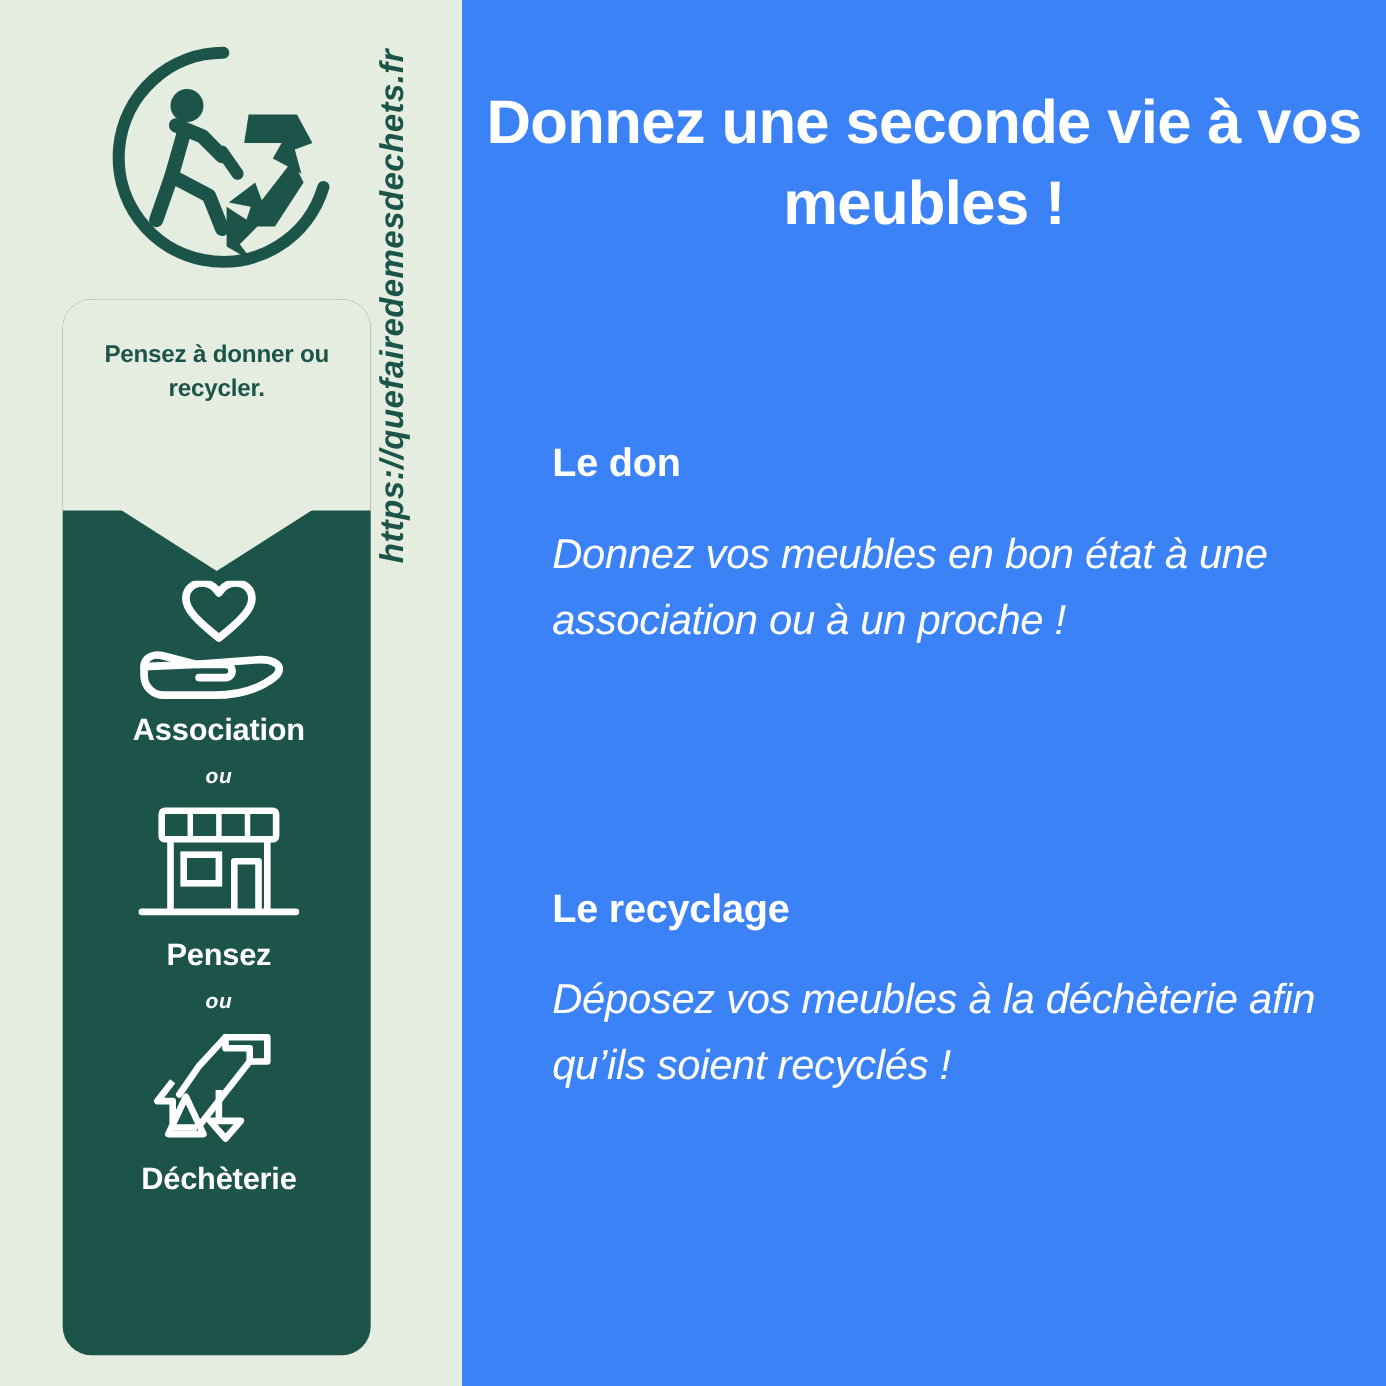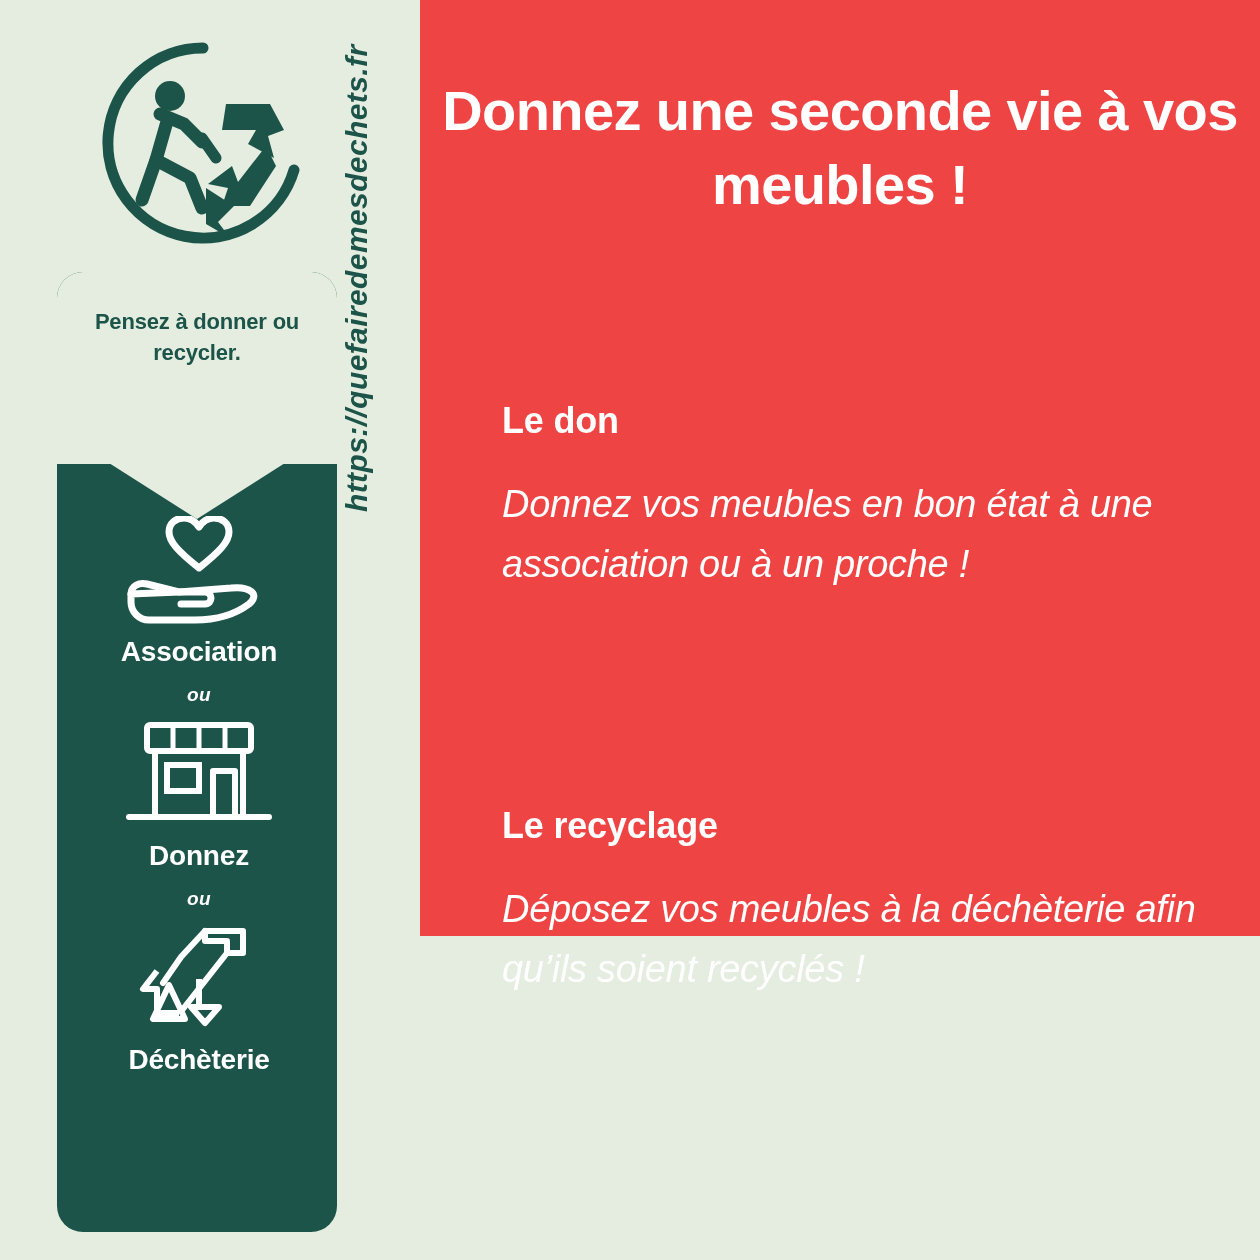--- a/index.html
+++ b/index.html
@@ -86,21 +86,21 @@
     font-size: 22px;
     font-weight: bold;
     line-height: 1.42;
     letter-spacing: -0.2px;
   }
 
   
   .steps {
     position: absolute;
     left: 57px;
-    top: 516px;
+    top: 528px;
     width: 284px;
     text-align: center;
     color: #ffffff;
   }
   .step {
     margin-bottom: 2px;
   }
   .step-icon {
     height: 108px;
     display: flex;
@@ -135,22 +135,22 @@
     font-style: italic;
     font-weight: 600;
     letter-spacing: 0.4px;
     white-space: nowrap;
   }
 
   
   .right-panel {
     position: relative;
     width: 840px;
-    height: 936px;
-    background: #ef4444;
+    height: 1260px;
+    background: #3b82f6;
     flex: 0 0 840px;
     color: #ffffff;
   }
 
   .headline {
     position: absolute;
     top: 74px;
     left: 20px;
     width: 800px;
     text-align: center;
@@ -237,21 +237,21 @@
             <rect x="38" y="6" width="104" height="26" rx="3" fill="none" stroke="#ffffff" stroke-width="6"></rect>
             <line x1="64" y1="6" x2="64" y2="32" stroke="#ffffff" stroke-width="5"></line>
             <line x1="90" y1="6" x2="90" y2="32" stroke="#ffffff" stroke-width="5"></line>
             <line x1="116" y1="6" x2="116" y2="32" stroke="#ffffff" stroke-width="5"></line>
             <path d="M46 32 L46 96 M134 32 L134 96" stroke="#ffffff" stroke-width="6" stroke-linecap="round"></path>
             <rect x="58" y="46" width="32" height="26" fill="none" stroke="#ffffff" stroke-width="6"></rect>
             <path d="M104 96 L104 52 L126 52 L126 96" fill="none" stroke="#ffffff" stroke-width="6" stroke-linejoin="round"></path>
             <line x1="20" y1="98" x2="160" y2="98" stroke="#ffffff" stroke-width="6" stroke-linecap="round"></line>
           </svg>
         </div>
-        <div class="step-label">Donnez</div>
+        <div class="step-label">Pensez</div>
       </div>
 
       <div class="step-sep">ou</div>
 
       <div class="step">
         <div class="step-icon">
           <svg class="icon-svg" width="180" height="110" viewBox="0 0 180 110" aria-hidden="true">
             <path d="M96 8 L134 8 L134 30 L118 30 L118 18 L96 18 Z" fill="none" stroke="#ffffff" stroke-width="6" stroke-linejoin="round"></path>
             <path d="M96 8 L72 34 L54 60" fill="none" stroke="#ffffff" stroke-width="6" stroke-linecap="round"></path>
             <path d="M118 30 L96 58 L74 86" fill="none" stroke="#ffffff" stroke-width="6" stroke-linecap="round"></path>

